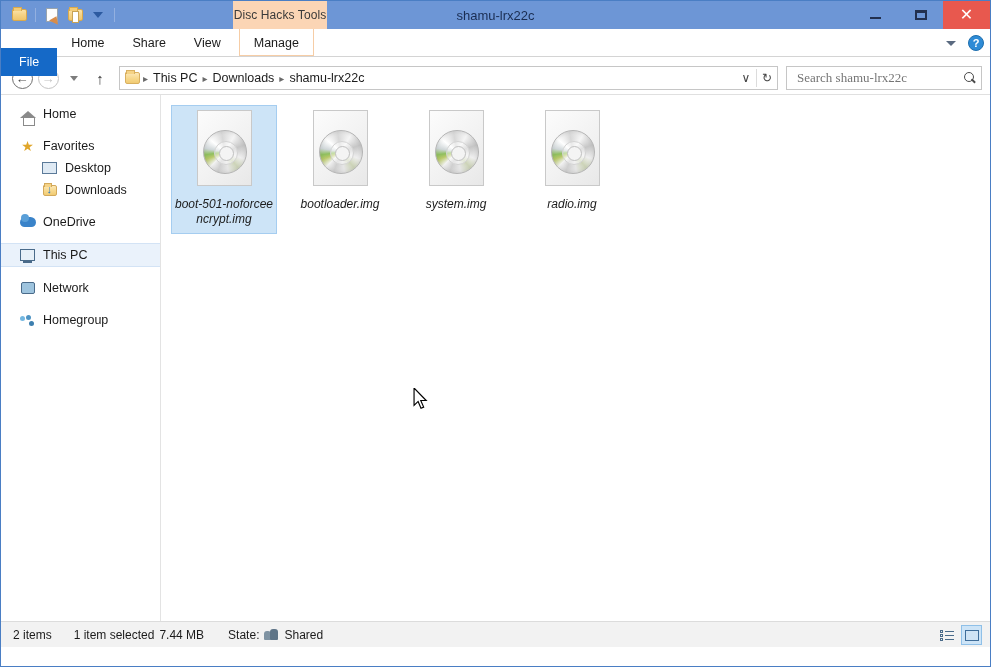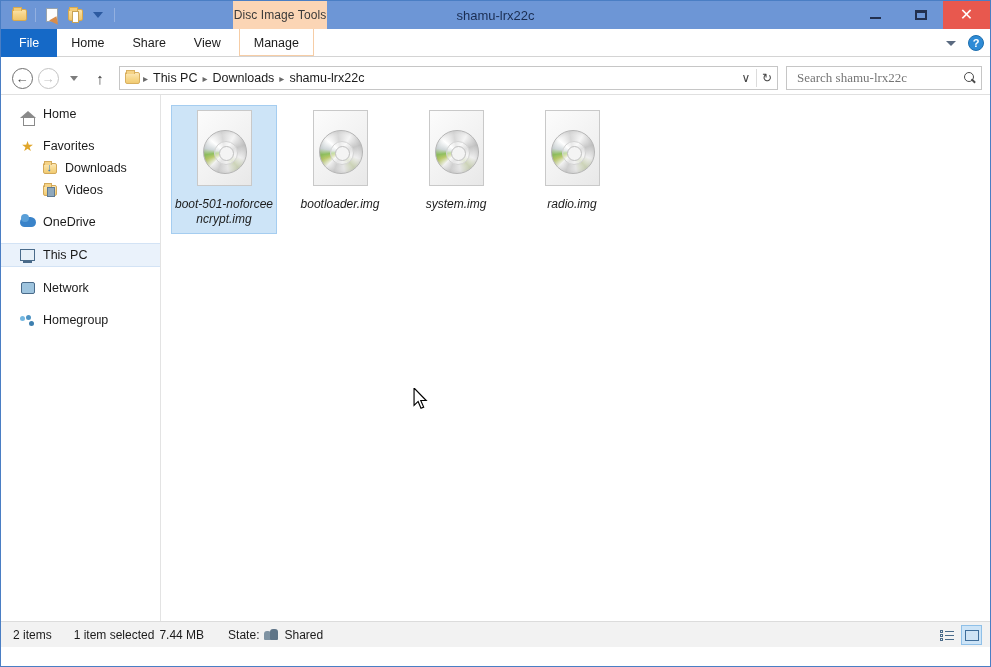--- a/index.html
+++ b/index.html
@@ -141,20 +141,21 @@
     color: #1b1b1b;
     padding: 0 14px;
     min-width: 54px;
     height: 28px;
   }
   .tab.file {
     background: #1569c7;
     color: #ffffff;
     min-width: 56px;
     padding: 0 18px;
+    margin-top: 19px;
   }
   .tab.manage {
     color: #1b1b1b;
   }
   .ctx-group {
     background: #ffffff;
     border-left: 1px solid #f6cda6;
     border-right: 1px solid #f6cda6;
     border-bottom: 1px solid #f6cda6;
     margin-left: 4px;
@@ -528,21 +529,21 @@
         </div>
       <div class="qat-btn">
           <span class="newfolder-glyph"></span>
         </div>
       <div class="qat-btn">
           <span class="qat-caret"></span>
         </div>
       <div class="qat-sep"></div>
     </div>
 
-    <div class="context-tab-label">Disc Image Tools</div>
+    <div class="context-tab-label">Disc Hacks Tools</div>
 
     <div class="window-title">shamu-lrx22c</div>
 
     <div class="wincontrols">
       <div class="wc">
           <span class="min-bar"></span>
         </div>
       <div class="wc">
           <span class="max-box"></span>
         </div>
@@ -613,34 +614,34 @@
         <span>Home</span>
       </div>
 
       <div class="side-gap"></div>
 
       <div class="side-item">
         <span class="sicon star-ico">★</span>
         <span>Favorites</span>
       </div>
 
+      <div class="side-item indent">
+        <span class="sicon">
+            <span class="desktop-ico"></span>
+          </span>
+        <span>Desktop</span>
+      </div>
 
       <div class="side-item indent">
         <span class="sicon">
             <span class="folder-s dl"></span>
           </span>
         <span>Downloads</span>
       </div>
 
-      <div class="side-item indent">
-        <span class="sicon">
-            <span class="folder-s vid"></span>
-          </span>
-        <span>Videos</span>
-      </div>
 
       <div class="side-gap"></div>
 
       <div class="side-item">
         <span class="sicon">
             <span class="onedrive-ico"></span>
           </span>
         <span>OneDrive</span>
       </div>
 

